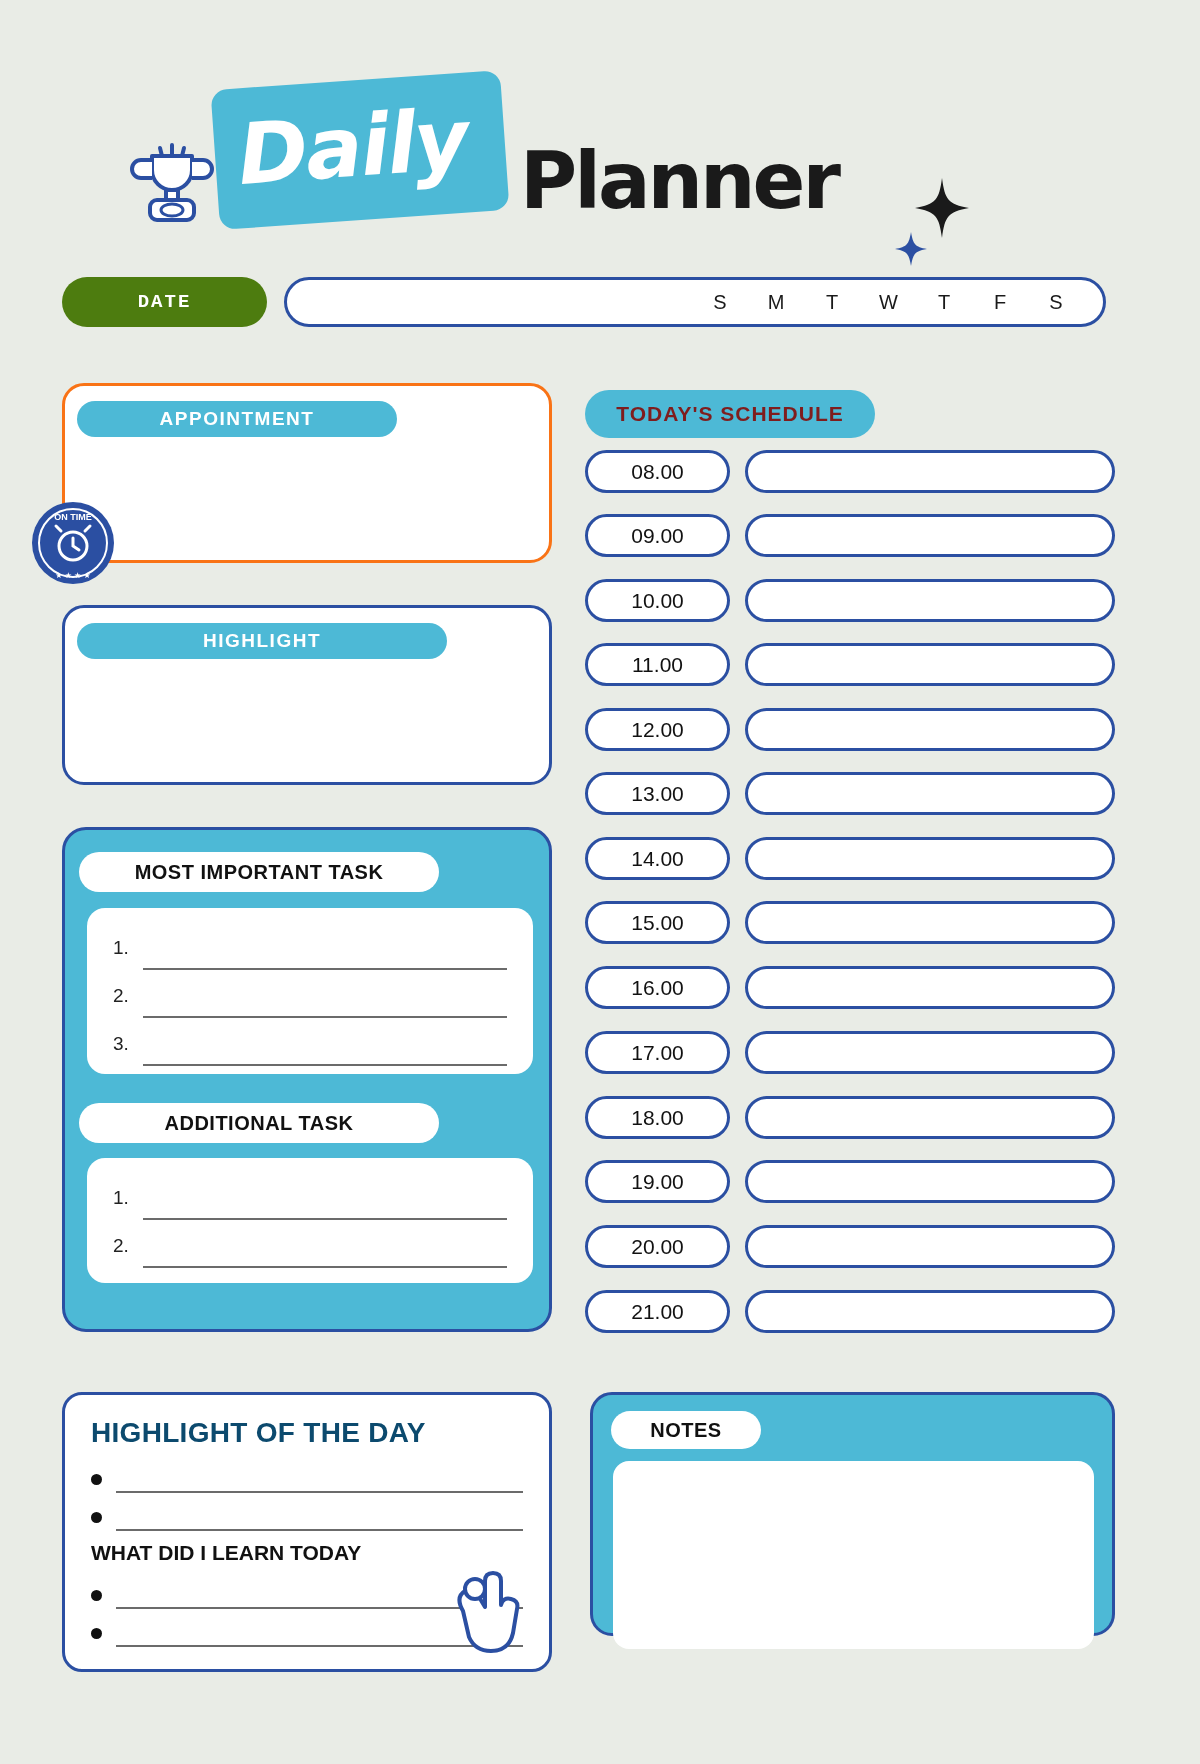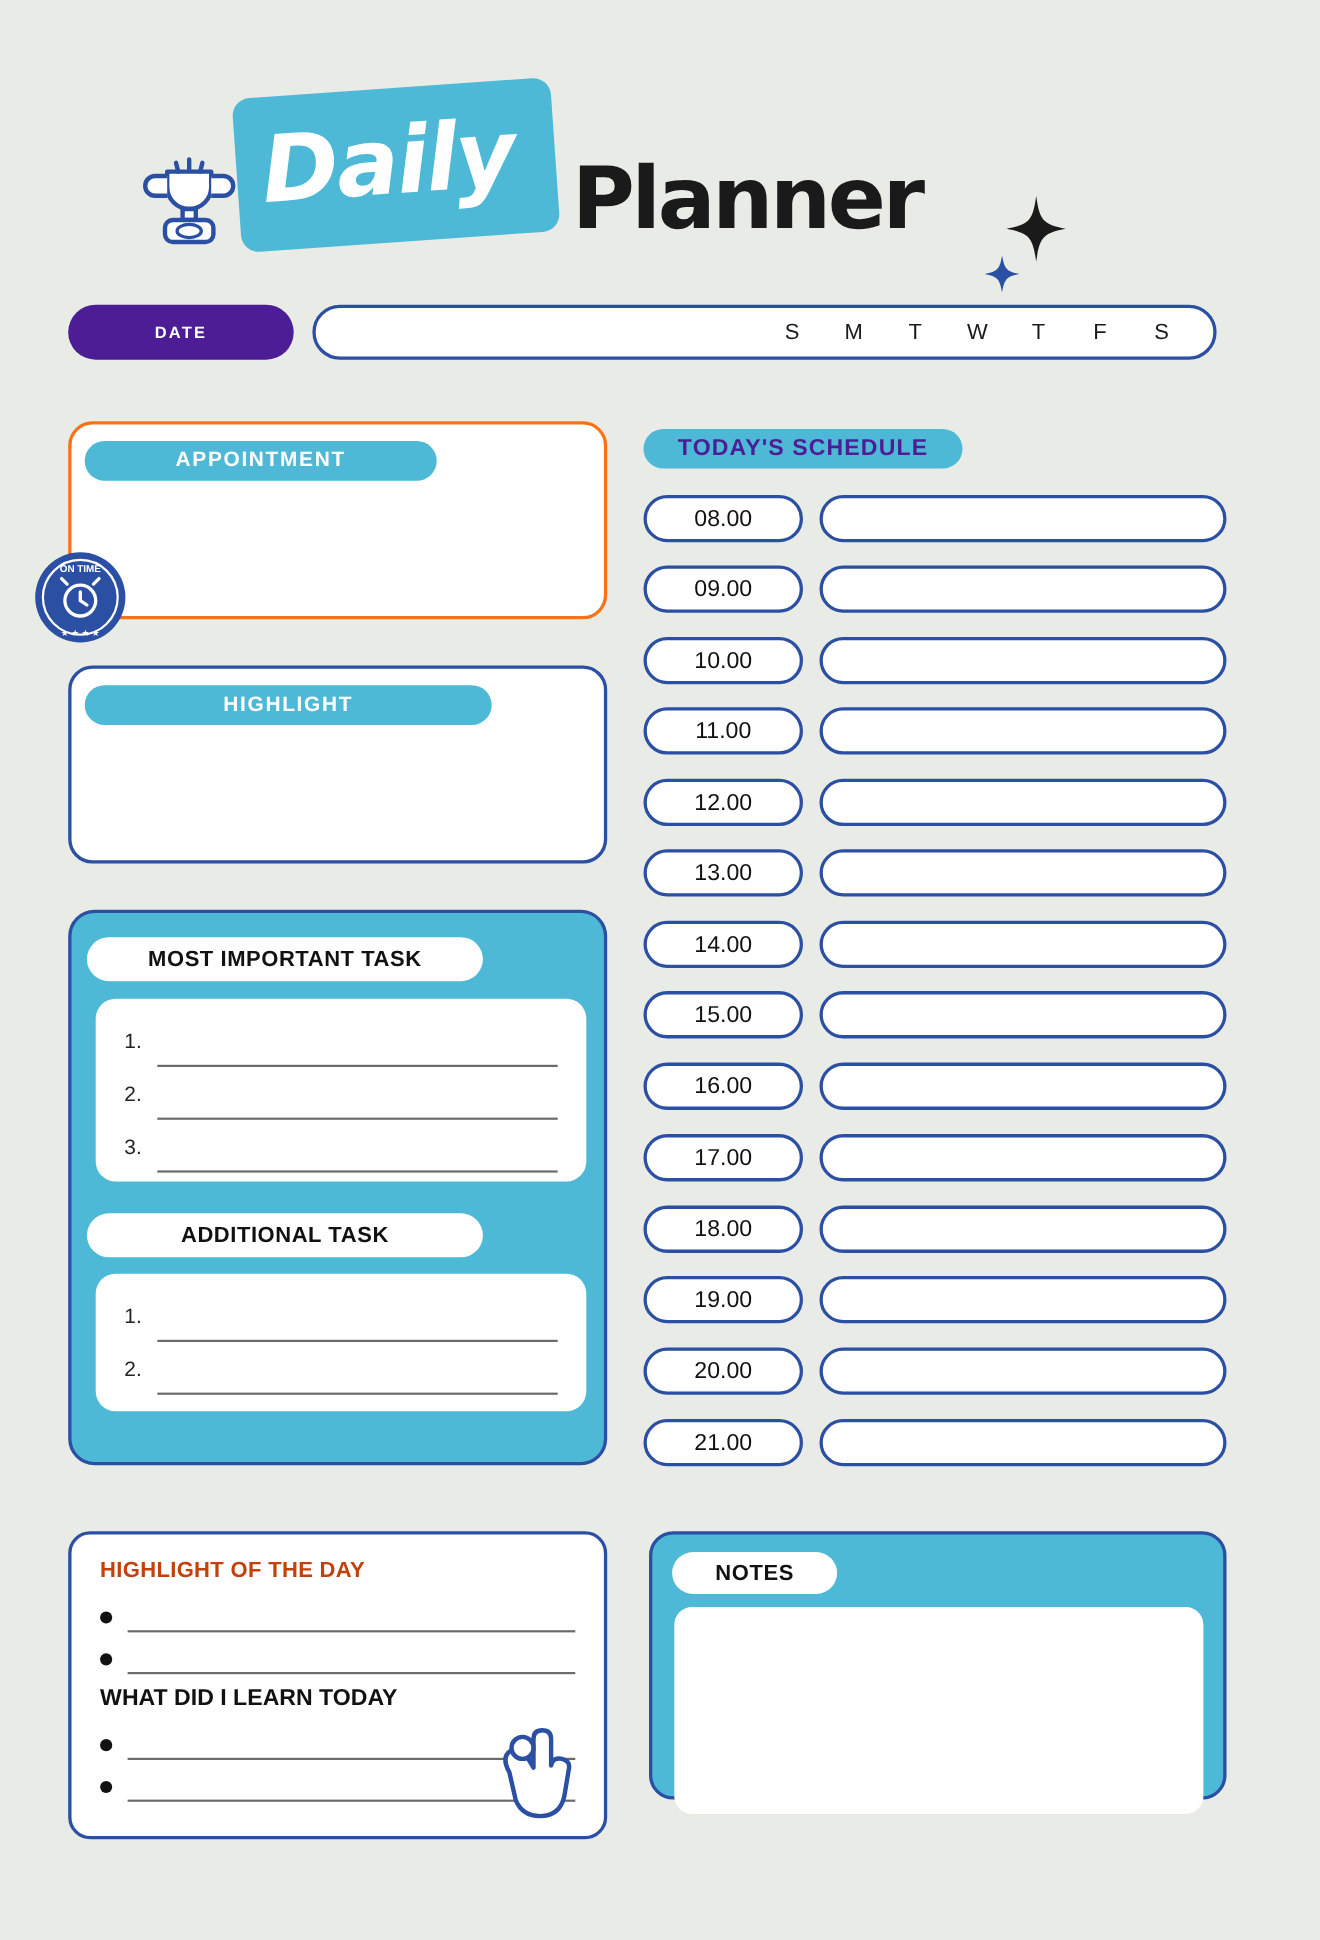--- a/index.html
+++ b/index.html
@@ -73,27 +73,27 @@
   
   .date-row {
     position: absolute;
     left: 62px; top: 277px;
     width: 1044px; height: 50px;
   }
   .date-pill {
     position: absolute;
     left: 0; top: 0;
     width: 205px; height: 50px;
-    background: #4c1d95;
+    background: #4d7c0f;
     border-radius: 26px;
     color: #fff;
     font-weight: bold;
-    font-size: 15px;
+    font-size: 19px;
     letter-spacing: 2px;
-    display: flex; align-items: center; justify-content: center;
+    display: flex; align-items: center; justify-content: center; font-family: Liberation Mono, monospace;
   }
   .date-field {
     position: absolute;
     left: 222px; top: 0;
     width: 822px; height: 50px;
     background: #fff;
     border: 3px solid #2b4fa2;
     border-radius: 26px;
     display: flex;
     align-items: center;
@@ -218,23 +218,23 @@
   .highlight-box {
     position: absolute;
     left: 62px; top: 1392px;
     width: 490px; height: 280px;
     background: #fff;
     border: 3px solid #2b4fa2;
     border-radius: 20px;
     padding: 22px 26px 0 26px;
   }
   .hl-title {
-    font-size: 20px;
-    font-weight: bold;
-    color: #c2410c;
+    font-size: 28px;
+    font-weight: bold;
+    color: #0c4a6e;
     letter-spacing: 0.3px;
     margin-bottom: 6px;
   }
   .bullet-line {
     display: flex;
     align-items: flex-end;
     gap: 14px;
     height: 38px;
   }
   .bullet-line .dot {
@@ -259,24 +259,24 @@
   .hand-icon {
     position: absolute;
     right: 24px; bottom: 8px;
     width: 76px; height: 96px;
   }
 
   
   .schedule-label {
     position: absolute;
     left: 585px; top: 390px;
-    width: 290px; height: 36px;
+    width: 290px; height: 48px;
     background: #4db9d6;
     border-radius: 24px;
-    color: #4c1d95;
+    color: #7f1d1d;
     font-size: 21px;
     font-weight: bold;
     letter-spacing: 1px;
     display: flex; align-items: center; justify-content: center; text-align: center;
   }
   .sched-row {
     position: absolute;
     left: 585px;
     width: 530px; height: 43px;
   }

